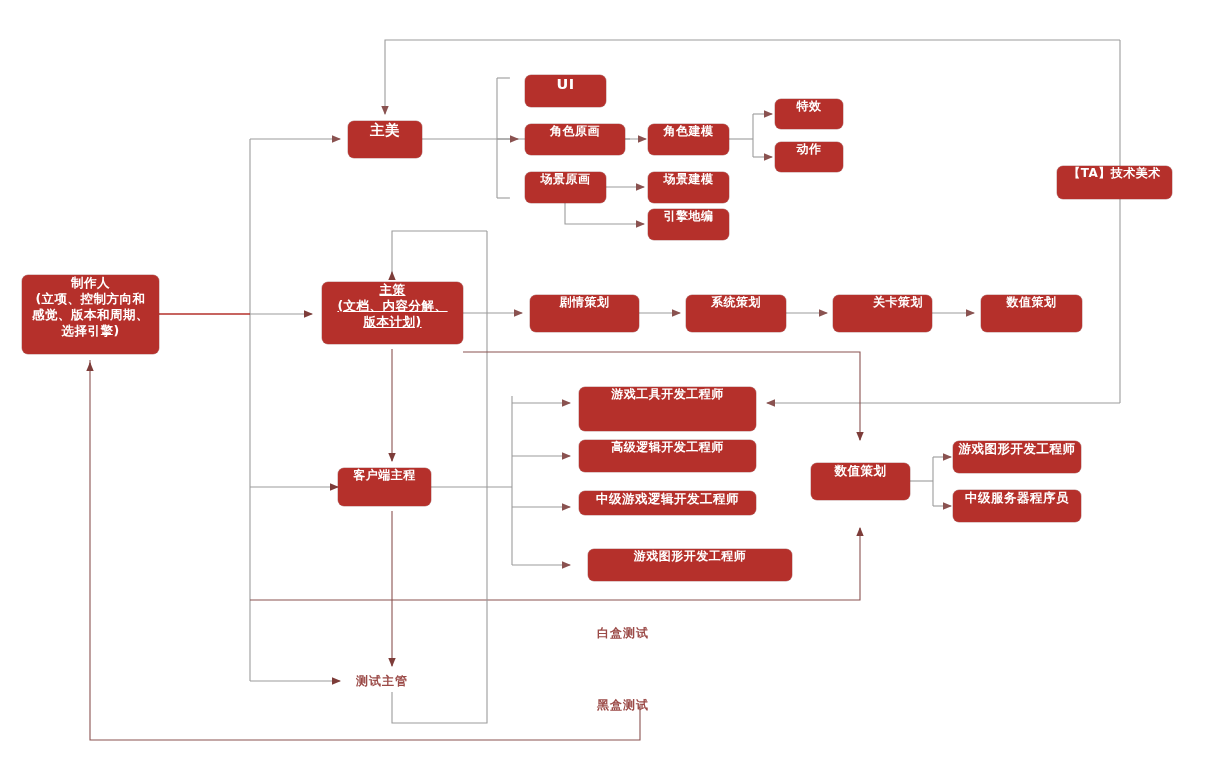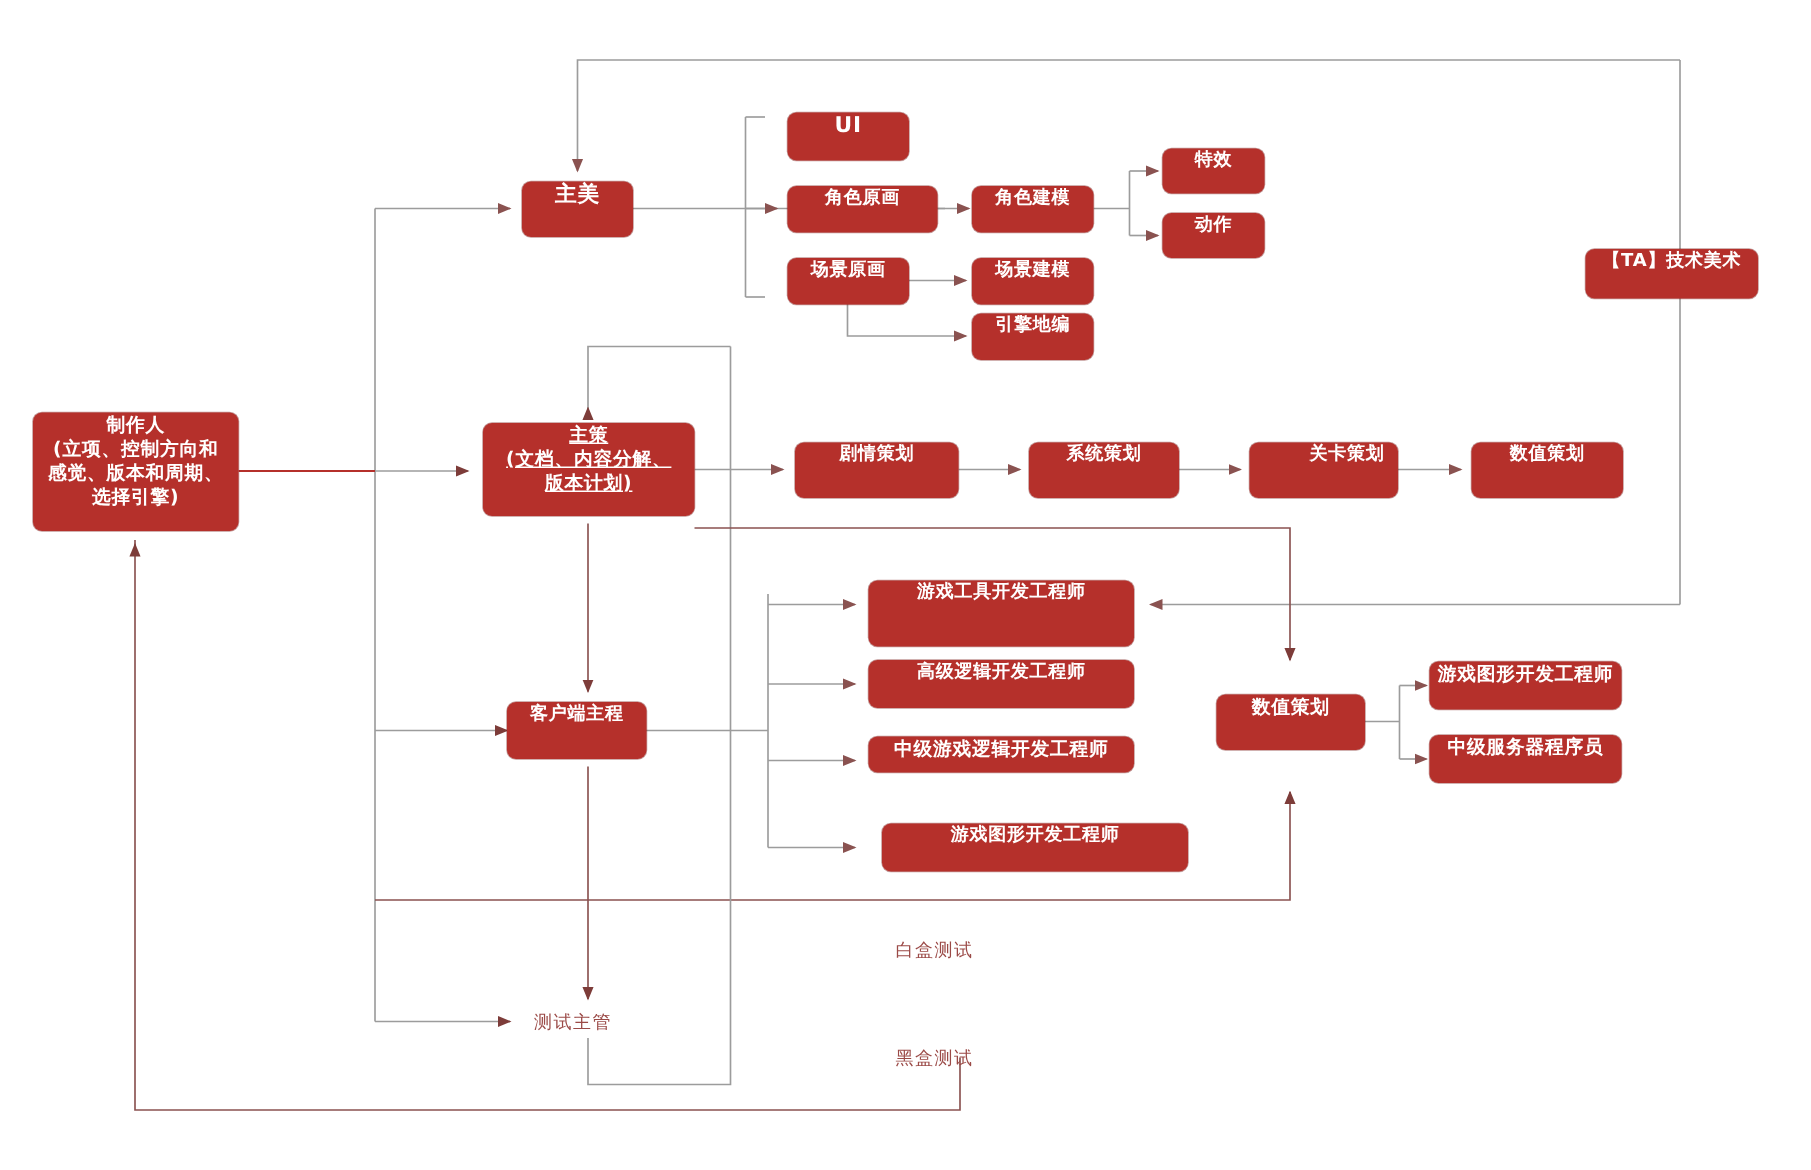--- a/index.html
+++ b/index.html
@@ -34,21 +34,21 @@
     line-height:1.28;
     font-weight:700;
     letter-spacing:.5px;
     box-shadow:0 0 0 0.5px rgba(120,25,22,.45);
     z-index:3;
   }
   .node span{display:block;width:100%;padding:0 4px;}
   .plain{
     position:absolute;
     color:#9b4a47;
-    font-weight:400;
+    font-weight:700;
     letter-spacing:1px;
     white-space:nowrap;
     z-index:3;
   }
   .fs12{font-size:12.5px;}
   .fs13{font-size:12px;}
   .fs14{font-size:14.5px;}
 </style>
 </head>
 <body>

